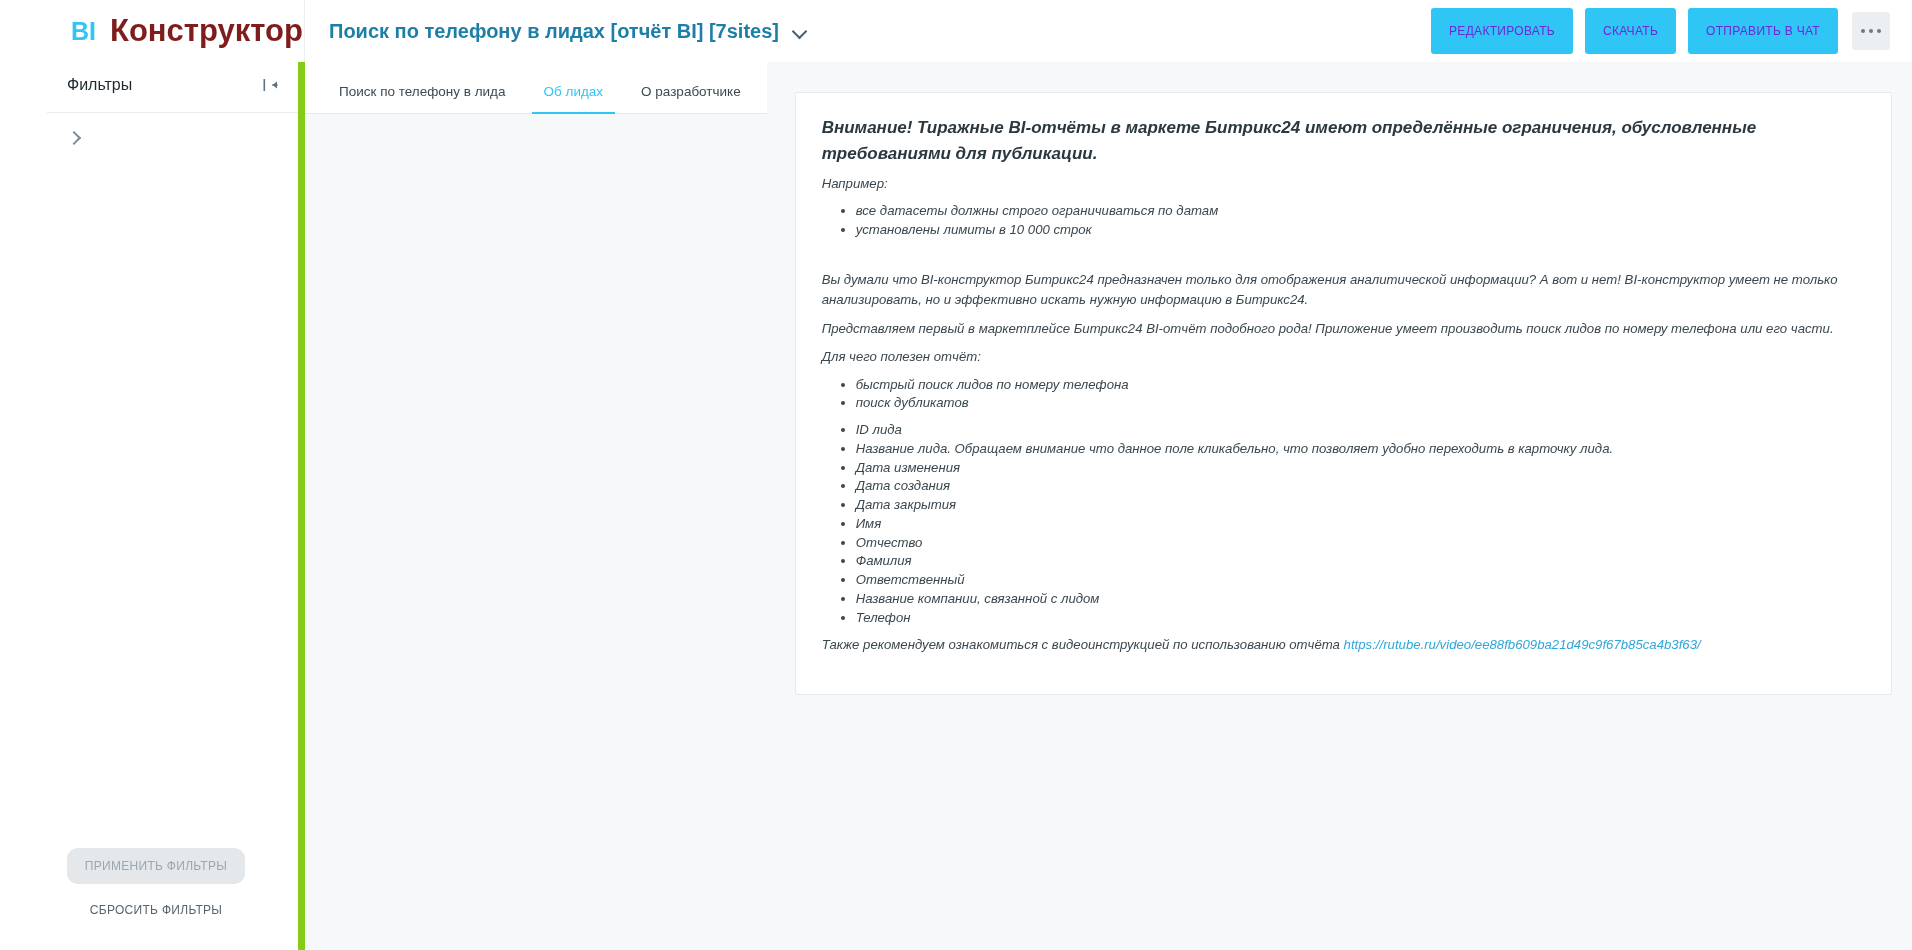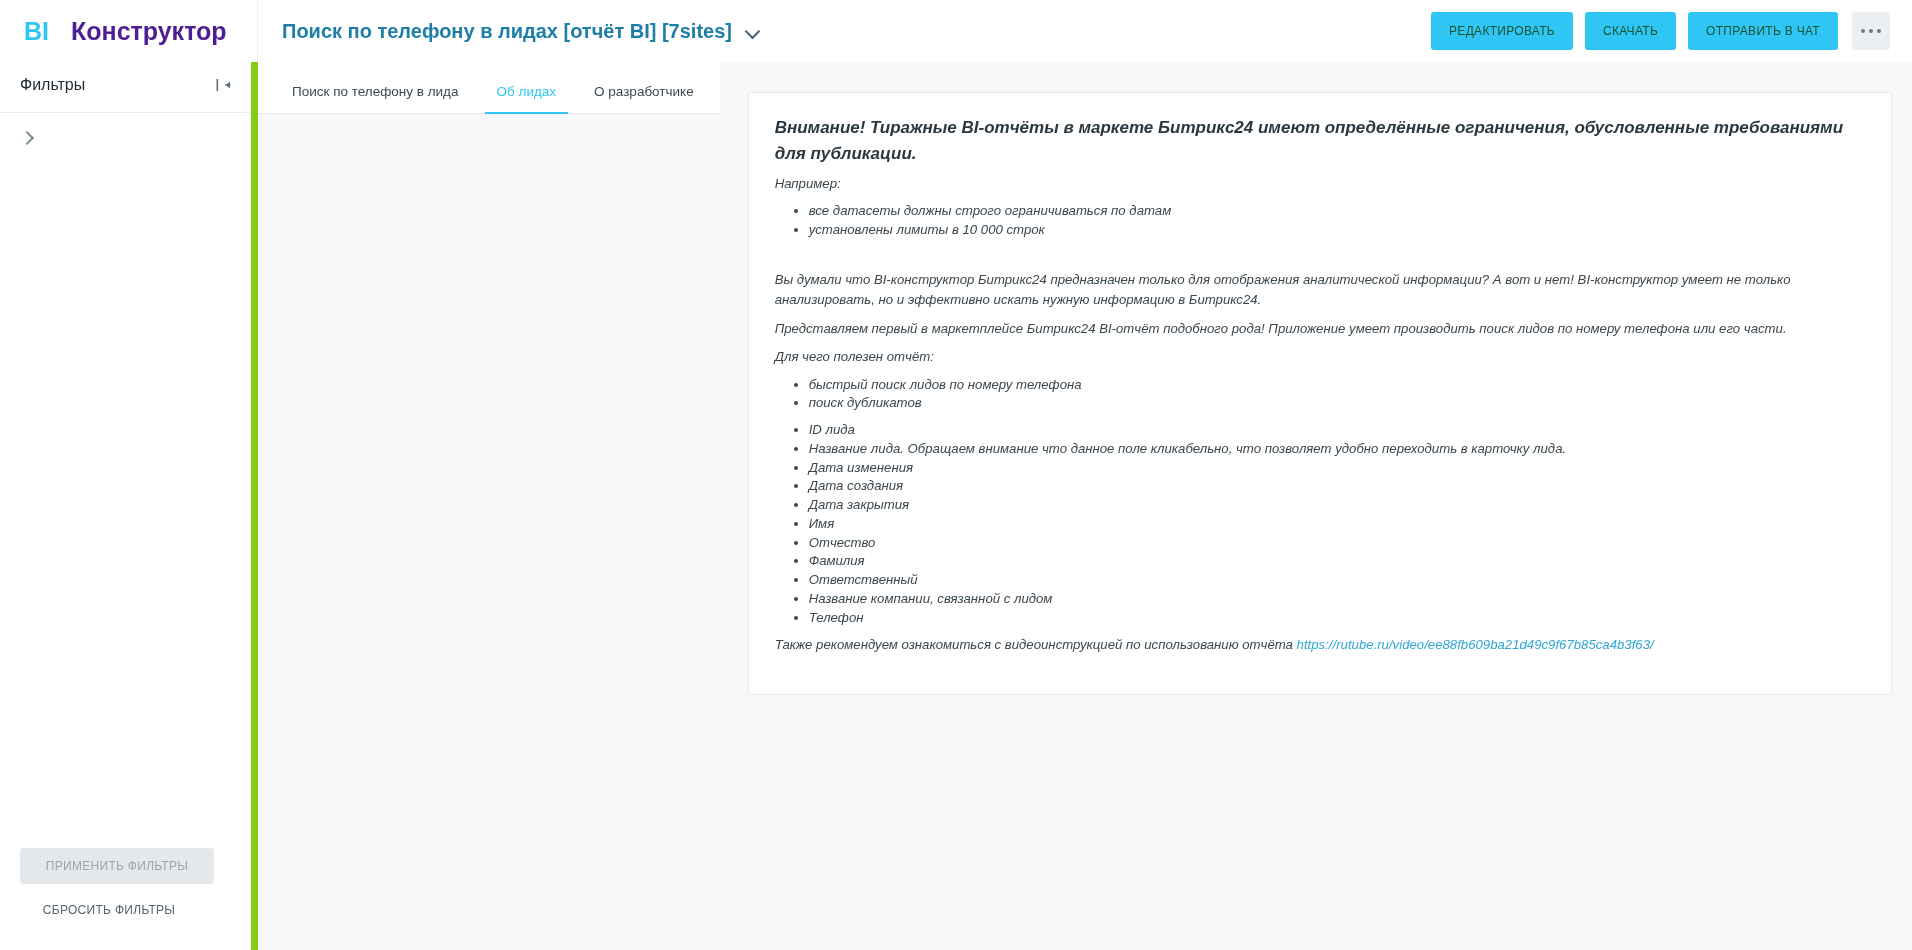--- a/index.html
+++ b/index.html
@@ -13,20 +13,21 @@
     background: #ffffff;
     color: #333;
   }
 
   #app {
     position: relative;
     width: 1912px;
     height: 950px;
     display: flex;
     flex-direction: column;
+    padding-left: 47px;
   }
 
   
   .top {
     display: flex;
     height: 62px;
     flex: 0 0 62px;
   }
 
   .brand {
@@ -38,24 +39,24 @@
     background: #ffffff;
     border-right: 1px solid #eceff1;
   }
   .brand-bi {
     font-size: 25px;
     font-weight: bold;
     color: #2fc6f6;
     letter-spacing: 0px;
   }
   .brand-text {
-    font-size: 25px;
+    font-size: 31px;
     font-weight: bold;
-    color: #4c1d95;
-    margin-left: 22px;
+    color: #7f1d1d;
+    margin-left: 14px;
   }
 
   .header {
     flex: 1;
     display: flex;
     align-items: center;
     background: #ffffff;
     padding: 0 22px 0 24px;
   }
 
@@ -85,24 +86,24 @@
   }
 
   .header-spacer { flex: 1; }
 
   .btn {
     border: none;
     border-radius: 3px;
     font-size: 12px;
     font-family: "Liberation Sans", sans-serif;
     letter-spacing: .3px;
-    height: 38px;
+    height: 46px;
     padding: 0 18px;
     cursor: pointer;
-    color: #14532d;
+    color: #6d28d9;
     background: #2fc6f6;
     white-space: nowrap;
   }
   .btn + .btn { margin-left: 12px; }
   .btn-edit { background: #2fc6f6; }
   .btn-download { background: #2fc6f6; }
   .btn-send { background: #2fc6f6; }
 
   .kebab {
     width: 38px;
@@ -192,26 +193,26 @@
     border-right: 2px solid #7b8c97;
     border-top: 2px solid #7b8c97;
     transform: rotate(45deg);
   }
 
   .sidebar-bottom {
     margin-top: auto;
     padding: 0 20px 22px 20px;
   }
   .apply-btn {
-    width: 194px;
+    width: 178px;
     height: 36px;
     background: #e4e8eb;
     color: #9aa7b0;
     border: none;
-    border-radius: 4px;
+    border-radius: 11px;
     font-size: 12px;
     letter-spacing: .3px;
     cursor: pointer;
     font-family: "Liberation Sans", sans-serif;
   }
   .reset-btn {
     width: 178px;
     height: 36px;
     margin-top: 8px;
     background: transparent;

